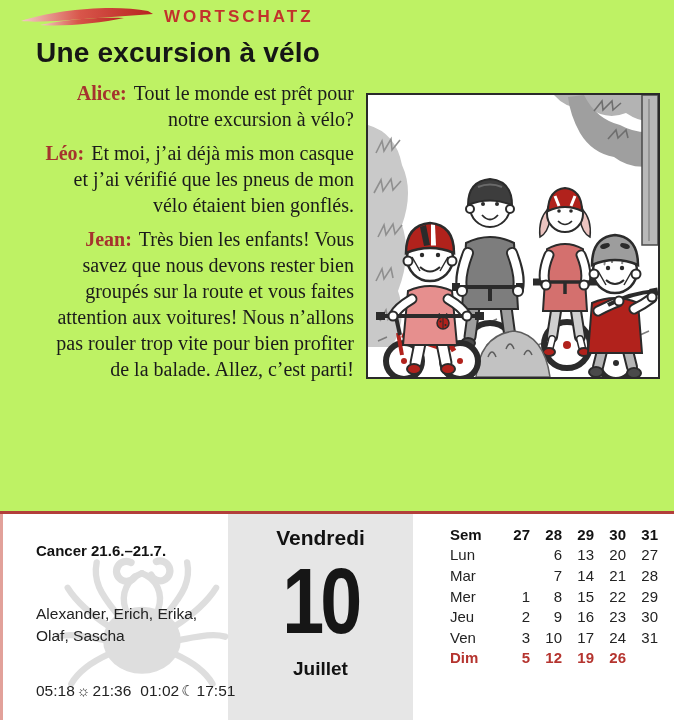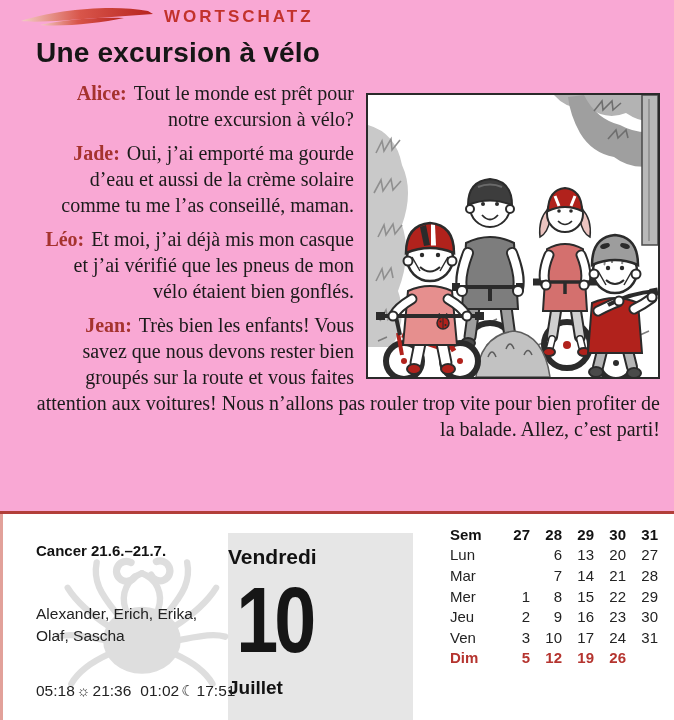--- a/index.html
+++ b/index.html
@@ -1,16 +1,16 @@
 <!DOCTYPE html>
 <html><head>
 <meta charset="utf-8">
 <style>
   html,body{margin:0;padding:0;background:#9a9a9a;}
-  .page{position:relative;width:674px;height:720px;background:#f9a8d4;overflow:hidden;
+  .page{position:relative;width:674px;height:720px;background:#bef264;overflow:hidden;
         font-family:"Liberation Sans",sans-serif;color:#111;margin:0 auto;
         padding:6px 14px 0 36px;box-sizing:border-box;}
   
   .hdr{display:flex;align-items:center;gap:10px;height:22px;margin-left:-16px;}
   .swoosh{width:134px;height:22px;display:block;}
   .brand{font-size:17px;font-weight:700;letter-spacing:3px;color:#c2322c;white-space:nowrap;}
   
   h1.title{margin:10px 0 12px;font-size:28px;line-height:30px;font-weight:700;color:#161616;
            font-family:"Liberation Sans",sans-serif;letter-spacing:.2px;}
   
@@ -24,21 +24,21 @@
   .bottom{position:absolute;left:0;top:511px;width:674px;height:209px;background:#fff;
           border-top:3px solid #b23f3a;box-sizing:border-box;display:flex;}
   .edge-strip{position:absolute;left:0;top:0;bottom:0;width:3px;background:#e2a19a;}
   .z-col{width:228px;position:relative;box-sizing:border-box;padding:28px 0 0 36px;}
   .zodiac-label{font-size:15px;font-weight:700;color:#121212;position:relative;z-index:1;}
   .crab{position:absolute;left:46px;top:26px;width:190px;height:168px;z-index:0;}
   .names{position:relative;z-index:1;margin-top:44px;width:180px;font-size:15.5px;line-height:22px;color:#222;}
   .suntimes{position:absolute;left:36px;bottom:20px;z-index:1;font-size:15.5px;color:#222;white-space:nowrap;}
   .suntimes .ico{font-size:15px;margin:0 2px;color:#333;}
   .moon-group{margin-left:9px;}
-  .date-col{width:185px;background:#e6e6e6;box-sizing:border-box;padding-top:12px;margin-top:19px;}
+  .date-col{width:185px;background:#e6e6e6;text-align:center;box-sizing:border-box;padding-top:12px;}
   .weekday{font-size:21px;font-weight:700;color:#121212;}
   .daynum{display:inline-block;font-size:92px;line-height:82px;font-weight:700;color:#161616;
           letter-spacing:-5px;margin-top:10px;transform:scaleX(.82);transform-origin:center;}
   .month{font-size:19px;font-weight:700;color:#121212;margin-top:16px;}
   .cal-col{flex:1;box-sizing:border-box;padding:10px 0 12px 37px;}
   table.cal{border-collapse:collapse;font-size:15px;color:#232323;}
   .cal th,.cal td{padding:0;height:20.6px;min-width:32px;text-align:right;font-weight:400;vertical-align:middle;}
   .cal .lbl{text-align:left;min-width:48px;}
   .cal thead th{font-weight:700;color:#121212;}
   .cal tr.hl td{color:#b5342f;font-weight:700;}
@@ -241,21 +241,20 @@
           <path d="M238,185 Q247,193 256,185" stroke-width="2"></path>
           <path d="M224,170 Q224,142 247,140 Q270,142 270,170 Q247,160 224,170 Z" fill="#9d9d9d" stroke-width="2.5"></path>
           <ellipse cx="237" cy="151" rx="5" ry="2.5" fill="#2b2b2b" stroke="none" transform="rotate(-18 237 151)"></ellipse>
           <ellipse cx="257" cy="151" rx="5" ry="2.5" fill="#2b2b2b" stroke="none" transform="rotate(18 257 151)"></ellipse>
           <path d="M230,176 L238,190 M264,176 L256,190" stroke-width="1.5"></path>
         </g>
       </svg>
     </figure>
 
   <p class="dlg"><span class="speaker">Alice:</span><span>Tout le monde est prêt pour notre excursion à vélo?</span></p>
-      <p class="dlg"><span class="speaker">Jade:</span><span>Oui, j’ai emporté ma gourde d’eau et aussi de la crème solaire comme tu me l’as conseillé, maman.</span></p>
       <p class="dlg"><span class="speaker">Léo:</span><span>Et moi, j’ai déjà mis mon casque et j’ai vérifié que les pneus de mon vélo étaient bien gonflés.</span></p>
       <p class="dlg"><span class="speaker">Jean:</span><span>Très bien les enfants! Vous savez que nous devons rester bien groupés sur la route et vous faites attention aux voitures! Nous n’allons pas rouler trop vite pour bien profiter de la balade. Allez, c’est parti!</span></p>
     </div>
 
   <div class="bottom">
     <div class="edge-strip"></div>
 
     <div class="z-col">
       <svg class="crab" viewBox="0 0 210 180" aria-hidden="true">
         <g fill="none" stroke="#dedede" stroke-width="7" stroke-linecap="round">

